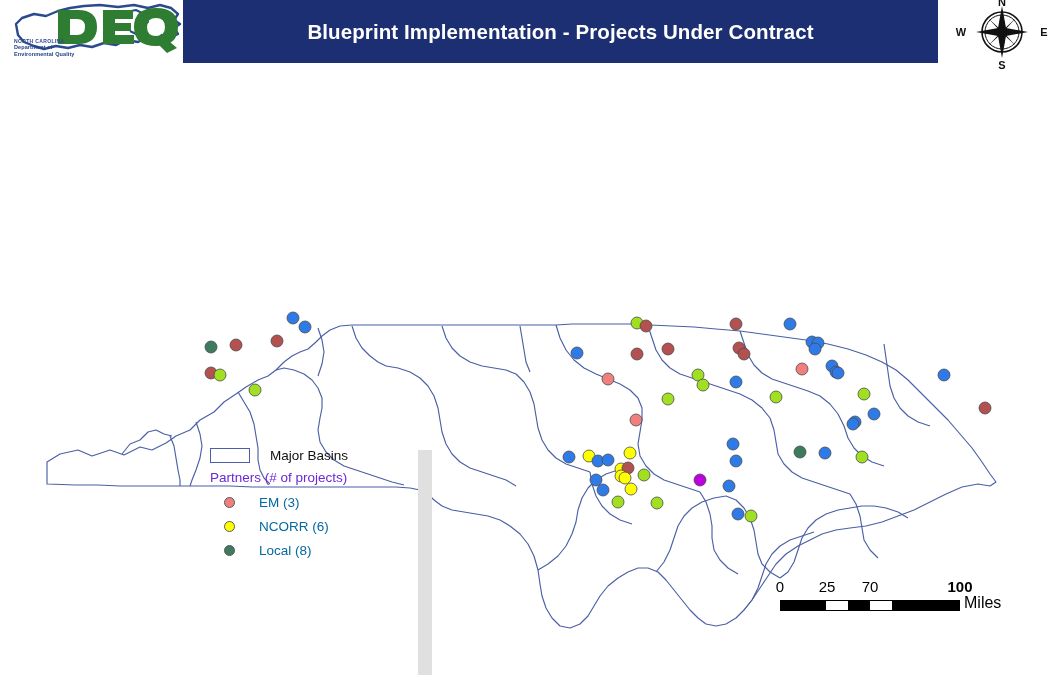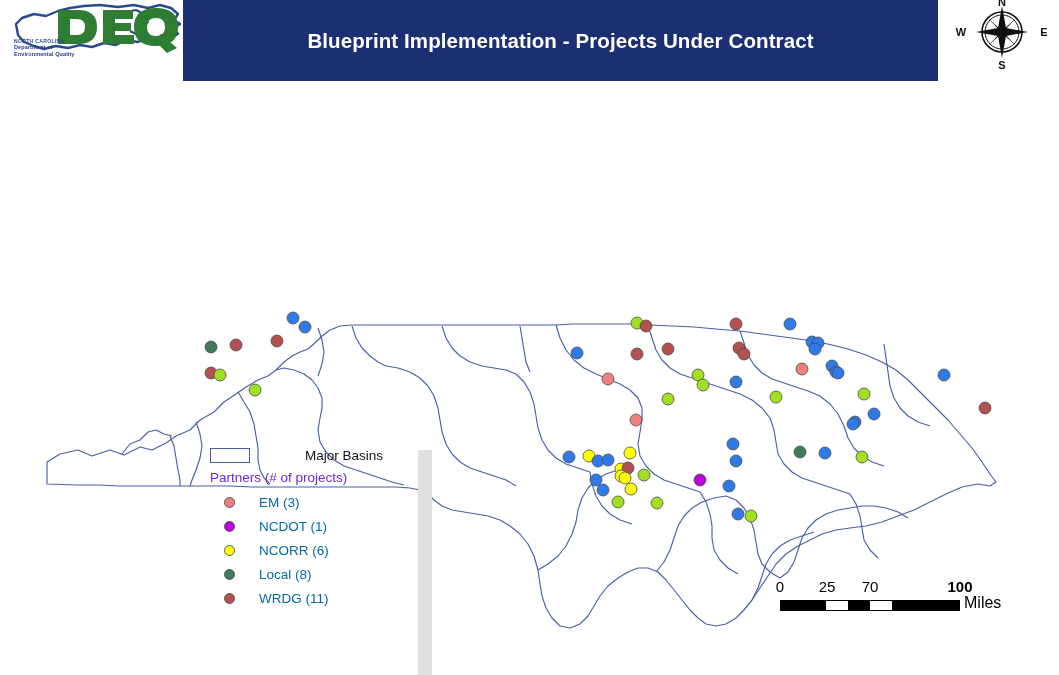--- a/index.html
+++ b/index.html
@@ -9,34 +9,34 @@
   
   #header{position:absolute;left:0;top:0;width:1059px;height:72px;}
 
   #deq-logo{position:absolute;left:8px;top:2px;width:176px;height:62px;}
   #deq-logo svg{display:block;}
   #logo-wordmark{position:absolute;left:6px;top:36px;width:120px;}
   .logo-line{font-size:5.5px;font-weight:bold;color:#1f3f86;line-height:6.4px;
              letter-spacing:.1px;white-space:nowrap;}
   .logo-line.state{font-size:5px;letter-spacing:.35px;color:#2b4a8e;}
 
-  #title-bar{position:absolute;left:183px;top:0;width:755px;height:81px;
+  #title-bar{position:absolute;left:183px;top:0;width:755px;height:63px;
              background:#1c2f72;display:flex;align-items:center;justify-content:center;}
   #title-text{color:#ffffff;font-size:20.5px;font-weight:bold;letter-spacing:.1px;
               white-space:nowrap;}
 
   #compass{position:absolute;left:952px;top:0px;width:100px;height:70px;}
 
   
   #map-area{position:absolute;left:0;top:72px;width:1059px;height:603px;}
   #map-svg{position:absolute;left:0;top:0;}
 
   
   #legend{position:absolute;left:210px;top:445px;width:200px;}
-  #legend-basins{display:flex;align-items:center;height:20px;margin-bottom:5px;gap:35px;}
+  #legend-basins{display:flex;align-items:center;height:20px;margin-bottom:5px;}
   #basin-swatch{width:40px;height:15px;border:1px solid #4a5fa5;background:#fff;
                 box-sizing:border-box;}
   #basin-label{margin-left:20px;font-size:13.5px;color:#111;}
   #legend-partners-title{font-size:13.5px;color:#6d28d9;margin-bottom:5px;}
   .legend-row{display:flex;align-items:center;height:24px;}
   .legend-dot{width:11px;height:11px;border-radius:50%;border:1px solid #5a5a5a;
               box-sizing:border-box;margin-left:14px;flex:0 0 auto;}
   .legend-text{margin-left:24px;font-size:13.5px;color:#0369a1;white-space:nowrap;}
 
   
@@ -253,34 +253,26 @@
     <span id="basin-swatch" style="border-color: rgb(74, 95, 165);"></span>
     <span id="basin-label">Major Basins</span>
   </div>
   <div id="legend-partners-title">Partners (# of projects)</div>
   <div id="legend-partner-rows">
       <div class="legend-row">
         <span class="legend-dot" style="background: rgb(240, 128, 128);"></span>
         <span class="legend-text">EM (3)</span>
       </div>
       <div class="legend-row">
-        <span class="legend-dot" style="background: rgb(190, 0, 222);"></span>
-        <span class="legend-text">NCDOT (1)</span>
-      </div>
-      <div class="legend-row">
         <span class="legend-dot" style="background: rgb(255, 255, 0);"></span>
         <span class="legend-text">NCORR (6)</span>
       </div>
       <div class="legend-row">
         <span class="legend-dot" style="background: rgb(61, 122, 94);"></span>
         <span class="legend-text">Local (8)</span>
-      </div>
-      <div class="legend-row">
-        <span class="legend-dot" style="background: rgb(179, 80, 80);"></span>
-        <span class="legend-text">WRDG (11)</span>
       </div>
     </div>
 </div>
 
 <div id="grey-bar"></div>
 
 <div id="scalebar">
   <div id="scale-ticks">
       <span class="scale-num" style="left: 0px;">0</span>
       <span class="scale-num" style="left: 47px;">25</span>

